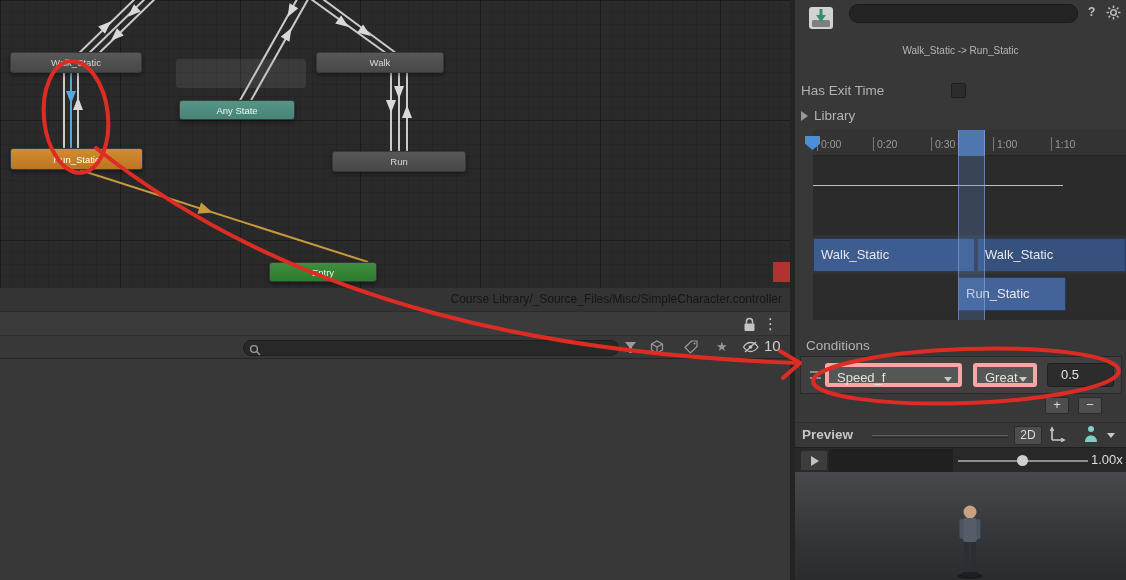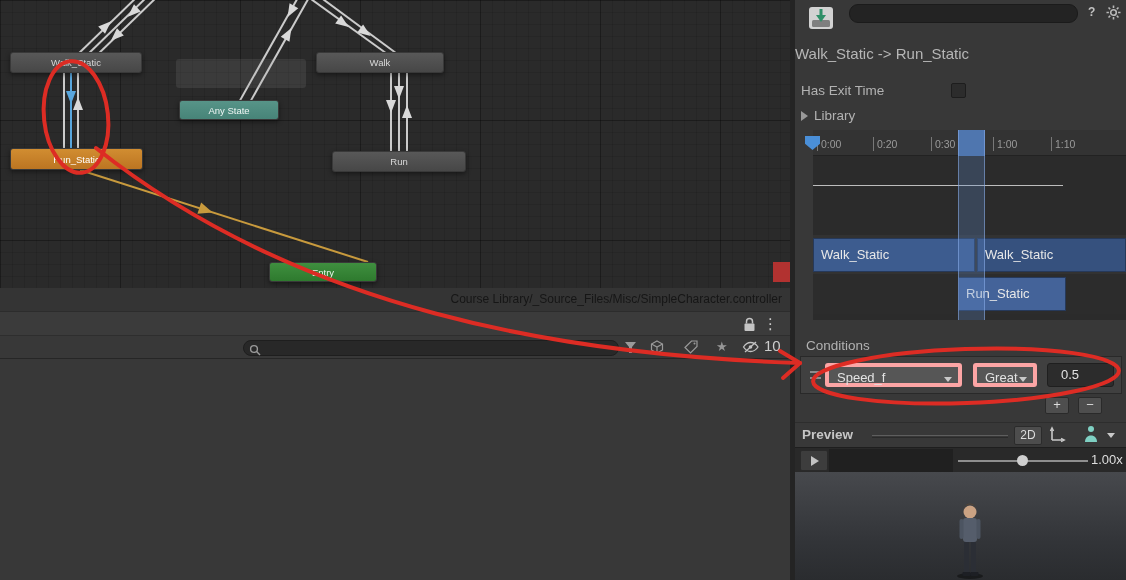--- a/index.html
+++ b/index.html
@@ -13,21 +13,21 @@
       linear-gradient(90deg,rgba(0,0,0,.25) 1px,transparent 1px),
       linear-gradient(rgba(0,0,0,.10) 1px,transparent 1px),
       linear-gradient(90deg,rgba(0,0,0,.10) 1px,transparent 1px);
     background-size:120px 120px,120px 120px,12px 12px,12px 12px;}
   #graph svg.lines{position:absolute;left:0;top:0}
   .node{position:absolute;display:flex;align-items:center;justify-content:center;
     border-radius:3px;color:#d8d8d8;font-size:9.5px;border:1px solid #393939;
     background:linear-gradient(#585858,#474747);box-shadow:0 2px 5px rgba(0,0,0,.45);z-index:2}
   #node-walk-static{left:10px;top:52px;width:132px;height:21px}
   #node-walk{left:316px;top:52px;width:128px;height:21px}
-  #node-any-state{left:179px;top:100px;width:100px;height:20px;background:linear-gradient(#579488,#478478);color:#eef6f4}
+  #node-any-state{left:179px;top:100px;width:116px;height:20px;background:linear-gradient(#579488,#478478);color:#eef6f4}
   #node-run-static{left:10px;top:148px;width:133px;height:22px;background:linear-gradient(#d18d31,#bc7522);color:#fff}
   #node-run{left:332px;top:151px;width:134px;height:21px}
   #node-entry{left:269px;top:262px;width:108px;height:20px;background:linear-gradient(#3f8f3f,#2e7a2e);color:#eaf5ea}
   #ghost{position:absolute;left:176px;top:59px;width:130px;height:29px;background:rgba(150,150,150,.16);border-radius:3px;z-index:1}
   #red-square{position:absolute;left:773px;top:262px;width:17px;height:20px;background:#b23230;z-index:2}
 
   #path-strip{position:absolute;left:0;top:288px;width:790px;height:23px;background:#343434;
     color:#161616;font-size:12px;line-height:23px;text-align:right;padding-right:8px}
 
   #strip-a{position:absolute;left:0;top:311px;width:790px;height:24px;background:#3b3b3b;border-top:1px solid #2c2c2c}
@@ -45,21 +45,21 @@
   #left-empty{position:absolute;left:0;top:360px;width:790px;height:220px;background:#383838}
   #vdivider{position:absolute;left:790px;top:0;width:5px;height:580px;background:#242424}
 
   
   #inspector{position:absolute;left:795px;top:0;width:331px;height:580px;background:#383838}
   #inspector > *{position:absolute}
   #trans-icon{left:13px;top:6px}
   #name-field{left:54px;top:4px;width:229px;height:19px;background:#232323;border:1px solid #1b1b1b;border-radius:9px}
   #help-icon{left:293px;top:5px;color:#c2c2c2;font-size:12px;font-weight:bold}
   #gear-icon{left:311px;top:5px}
-  #insp-title{left:0;top:45px;width:331px;color:#b6b6b6;font-size:15px}
+  #insp-title{left:0;top:45px;width:331px;text-align:center;color:#b6b6b6;font-size:10px}
   #exit-label{left:6px;top:83px;color:#b2b2b2;font-size:13.5px}
   #exit-checkbox{left:156px;top:83px;width:15px;height:15px;background:#2c2c2c;border:1px solid #1d1d1d;border-radius:2px}
   #settings-fold{left:6px;top:111px;width:0;height:0;border-top:5px solid transparent;border-bottom:5px solid transparent;border-left:7px solid #999}
   #settings-label{left:19px;top:108px;color:#b2b2b2;font-size:13.5px}
 
   #timeline{left:18px;top:130px;width:313px;height:190px;background:#2b2b2b}
   #timeline > *{position:absolute}
   #tl-ruler{left:0;top:0;width:313px;height:26px;background:#333;border-bottom:1px solid #222}
   .tick{position:absolute;top:7px;height:14px;line-height:14px;color:#9a9a9a;font-size:10.5px;border-left:1px solid #787878;padding-left:3px}
   .t0{left:4px}.t1{left:60px}.t2{left:118px}.t3{left:180px}.t4{left:238px}

